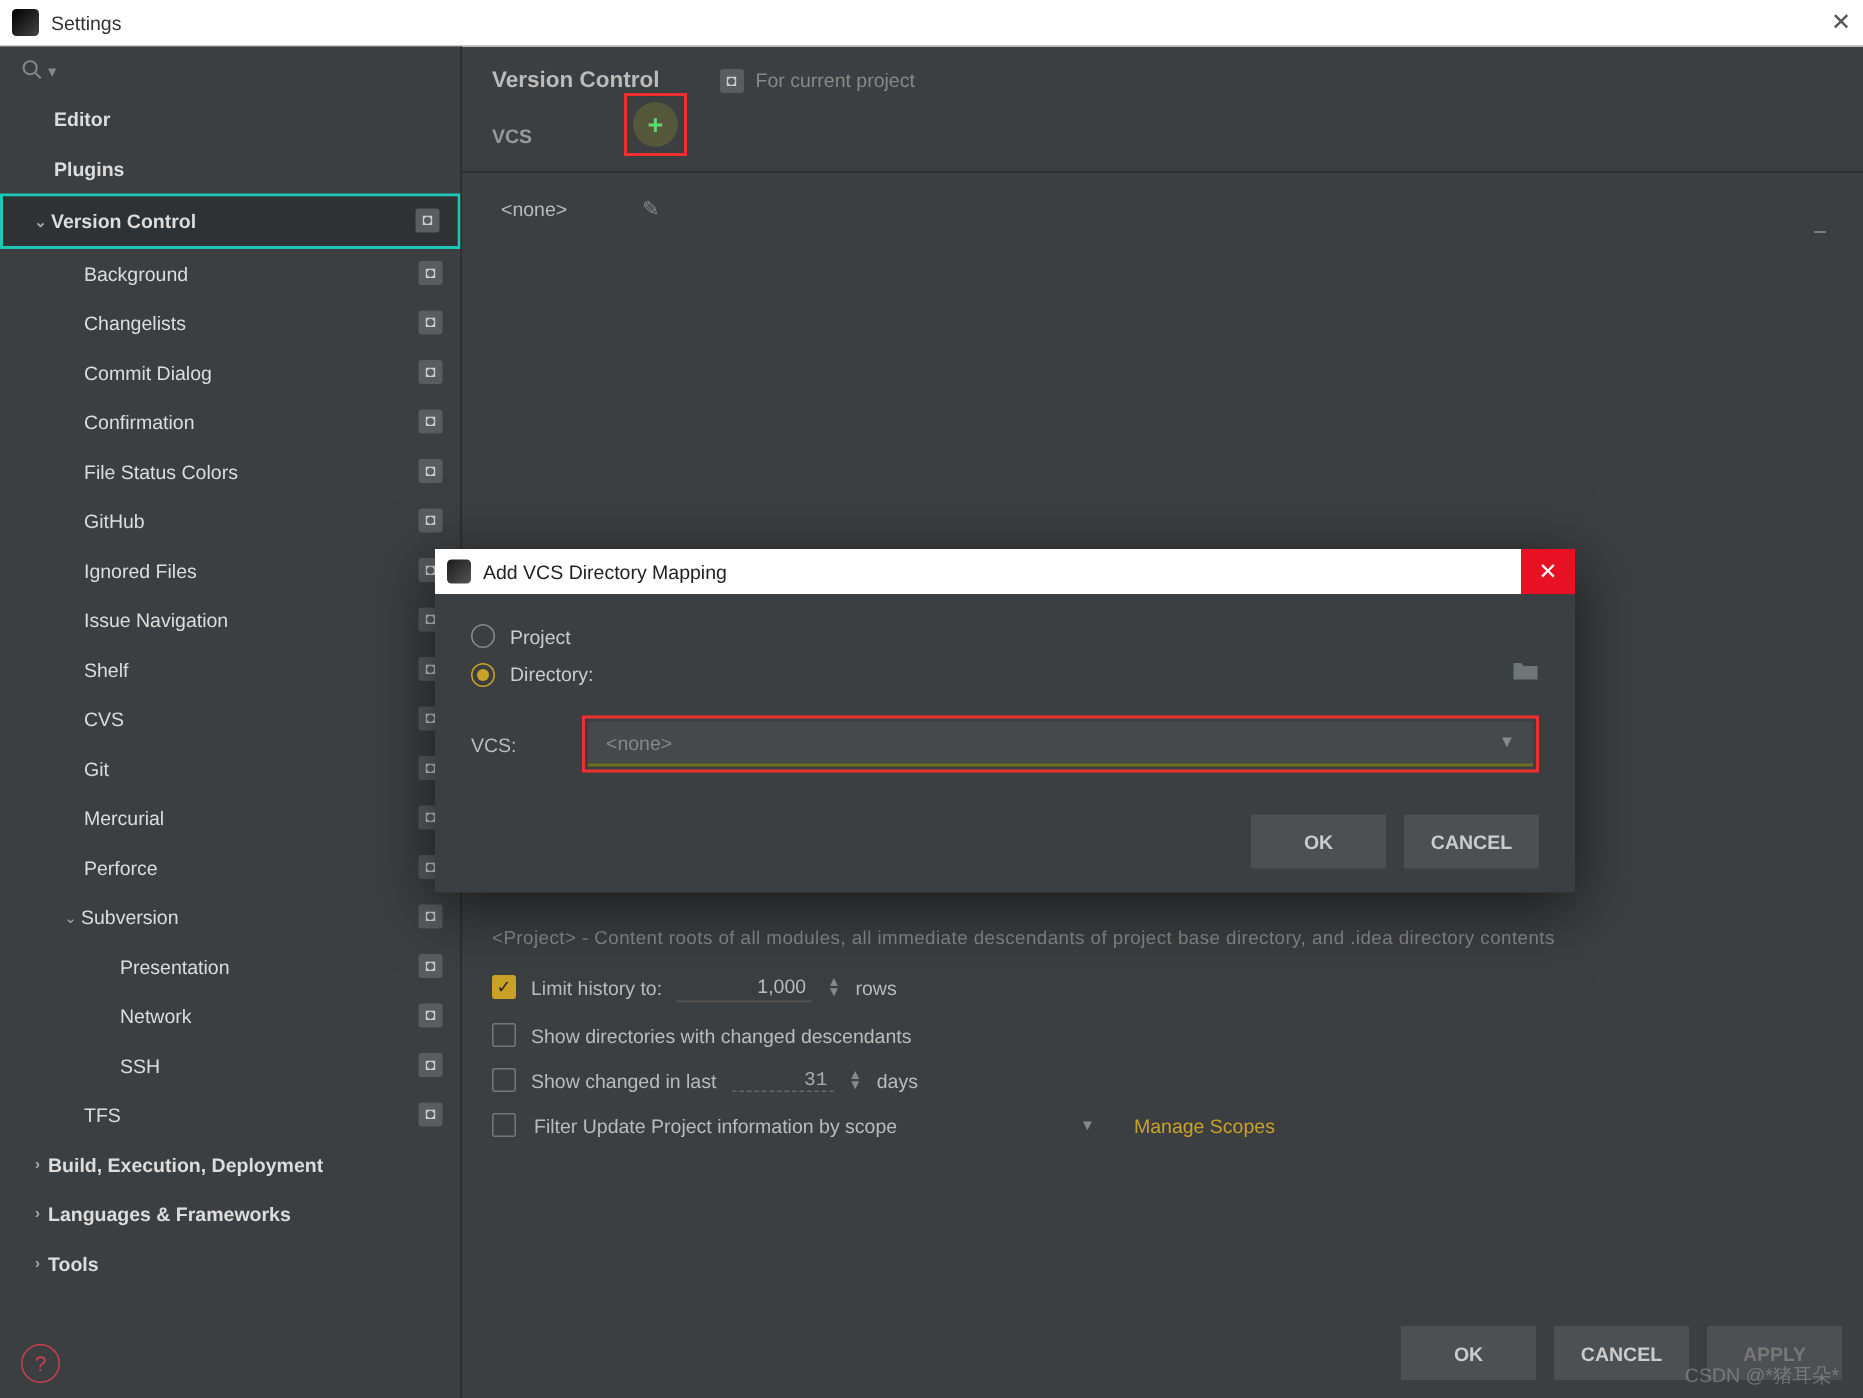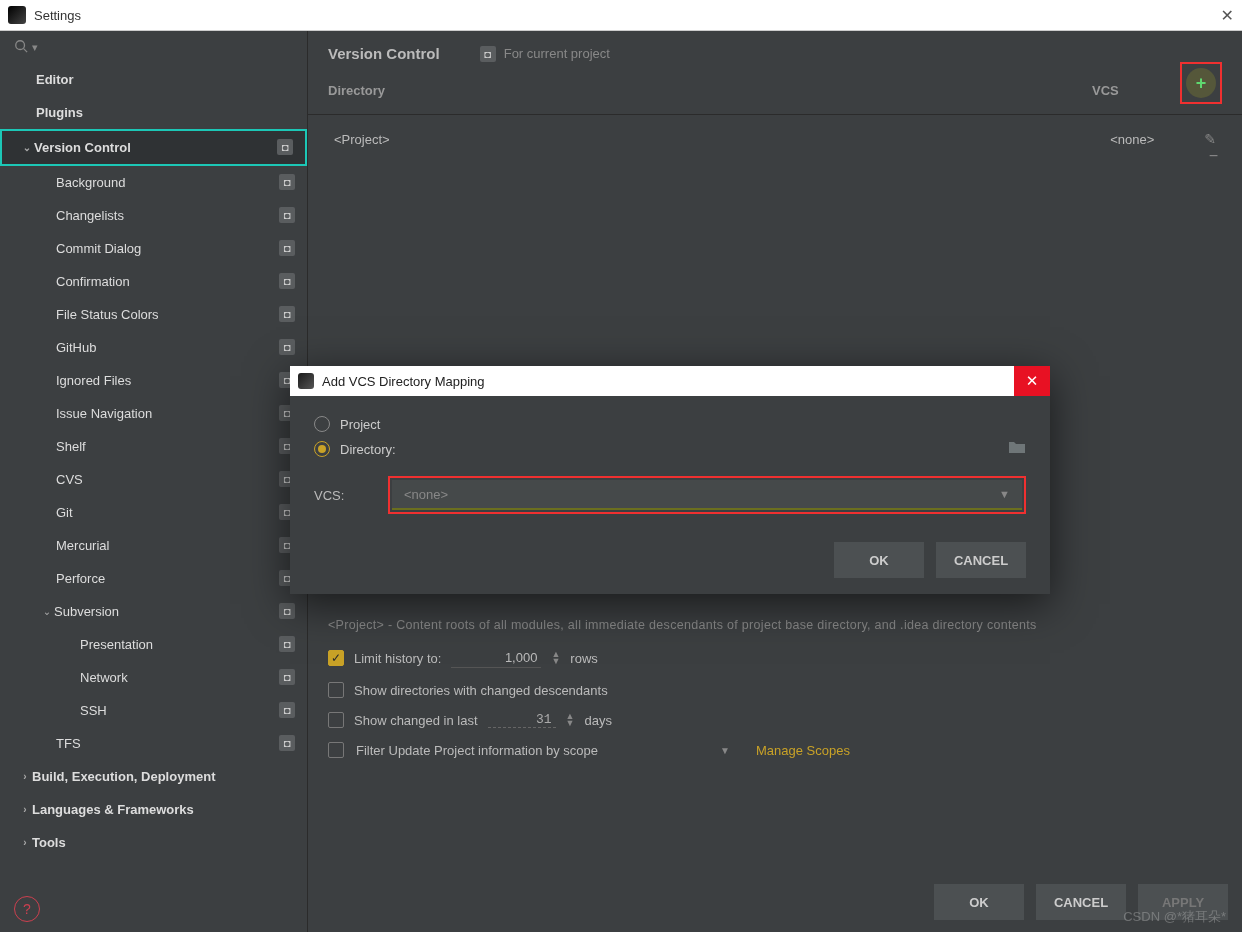--- a/index.html
+++ b/index.html
@@ -206,30 +206,28 @@
   <div class="content">
     <div class="content-header">
       <div class="ph">Version Control</div>
       <div class="forproj">
         <span class="per2">◘</span>
         <span>For current project</span>
       </div>
     </div>
 
     <div class="table-head">
-      <div class="col-dir">Directory</div>
       <div class="col-vcs">VCS</div>
       <div class="add-btn-wrap">
         <div class="add-btn">+</div>
       </div>
     </div>
     <div class="minus-icon">−</div>
 
     <div class="table-row">
-      <div class="c1">&lt;Project&gt;</div>
       <div class="c2">&lt;none&gt;</div>
       <div class="pencil">✎</div>
     </div>
 
     <div class="info-area">
       <div class="desc-line">&lt;Project&gt; - Content roots of all modules, all immediate descendants of project base directory, and .idea directory contents</div>
 
       <div class="opt-row">
         <span class="cb checked">✓</span>
         <span>Limit history to:</span>

